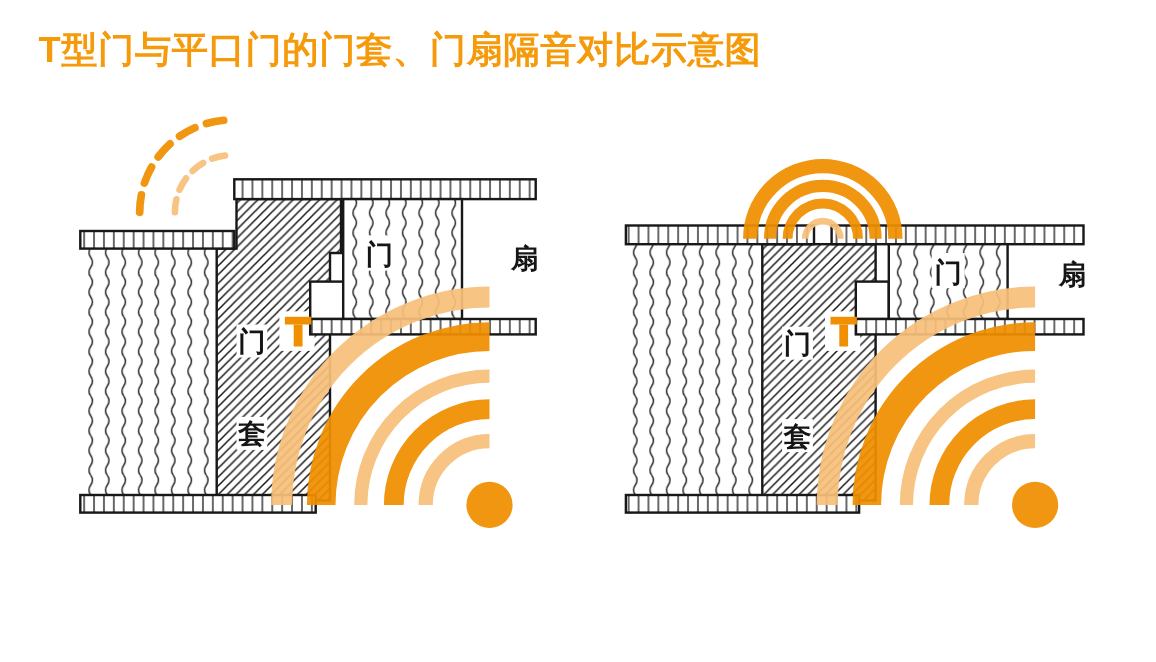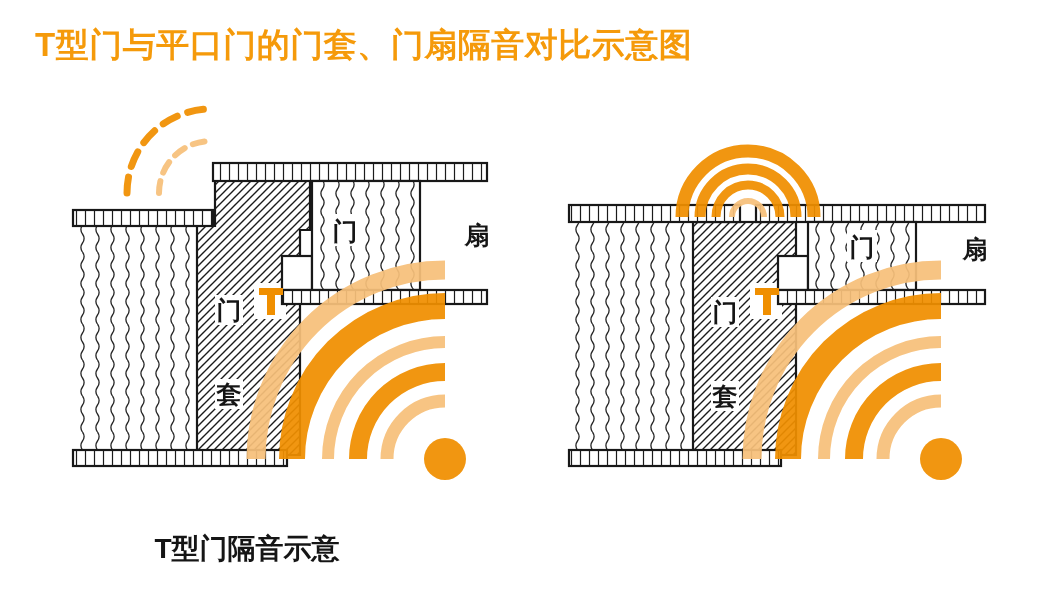--- a/index.html
+++ b/index.html
@@ -121,14 +121,13 @@
         <text x="862" y="256" text-anchor="middle" font-size="25">门</text>
         <text x="975" y="258" text-anchor="middle" font-size="25">扇</text>
         <rect class="labelbox" x="711" y="297" width="28" height="30"></rect>
         <text x="725" y="321" text-anchor="middle" font-size="25">门</text>
         <rect class="labelbox" x="711" y="381" width="28" height="30"></rect>
         <text x="725" y="405" text-anchor="middle" font-size="25">套</text>
       </g>
     </g>
   </svg>
 
-  <div class="caption cap-left">T型门隔音示意</div>
 </div>
 
 </body></html>

